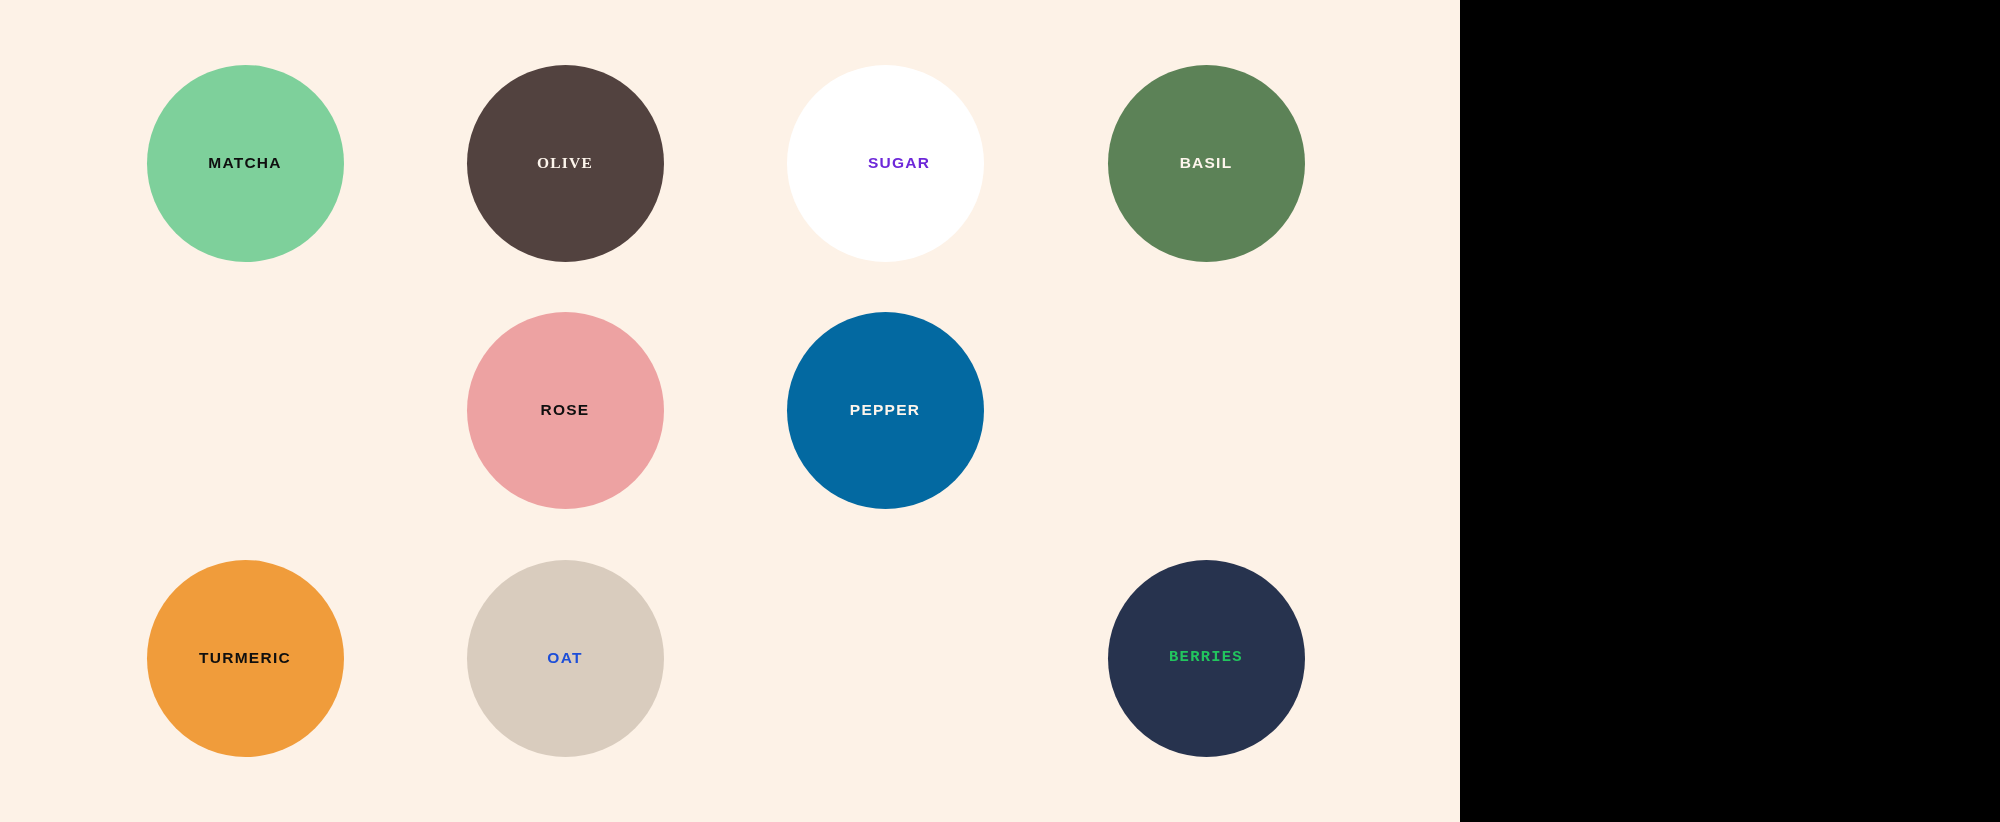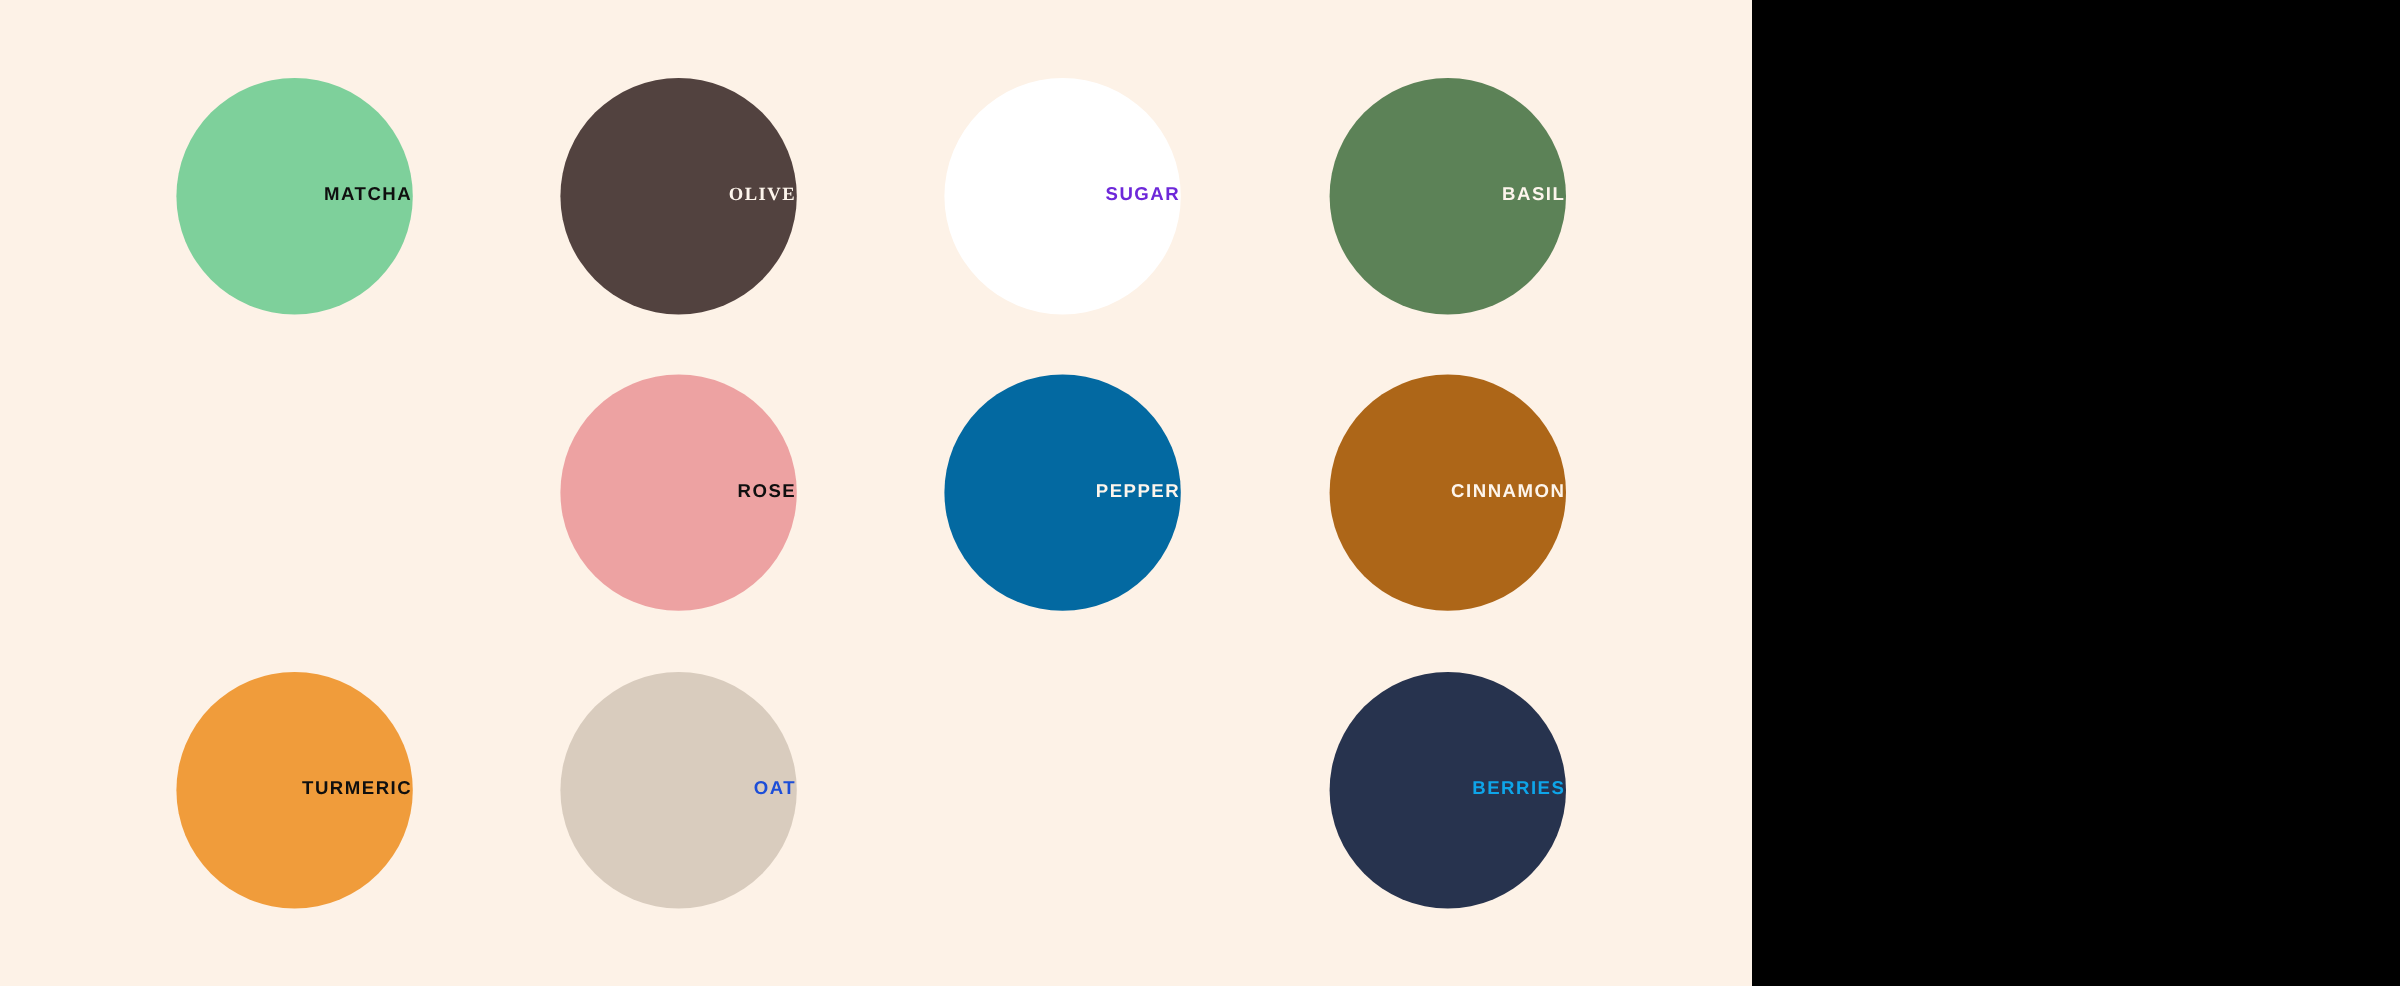--- a/index.html
+++ b/index.html
@@ -42,21 +42,21 @@
     width: 1460px;
     height: 822px;
   }
   .swatch {
     position: absolute;
     width: 197px;
     height: 197px;
     border-radius: 50%;
     display: flex;
     align-items: center;
-    justify-content: flex-end;
+    justify-content: center;
     box-sizing: border-box;
   }
   .swatch-label {
     font-family: "Liberation Sans", sans-serif;
     font-size: 15.5px;
     font-weight: bold;
     letter-spacing: 1.25px;
     line-height: 1;
     text-align: center;
     white-space: nowrap;
@@ -81,30 +81,27 @@
         </div>
         <div class="swatch" style="left: 1107.5px; top: 64.5px; width: 197px; height: 197px; background: rgb(92, 130, 87);">
           <span class="swatch-label" style="color: rgb(253, 245, 236);">BASIL</span>
         </div>
         <div class="swatch" style="left: 466.5px; top: 311.5px; width: 197px; height: 197px; background: rgb(237, 162, 162);">
           <span class="swatch-label" style="color: rgb(15, 15, 15);">ROSE</span>
         </div>
         <div class="swatch" style="left: 786.5px; top: 311.5px; width: 197px; height: 197px; background: #0369a1;">
           <span class="swatch-label" style="color: rgb(253, 245, 236);">PEPPER</span>
         </div>
-        <div class="swatch" style="left: 1107.5px; top: 311.5px; width: 197px; height: 197px; background: rgb(173, 102, 24);">
-          <span class="swatch-label" style="color: rgb(253, 245, 236);">CINNAMON</span>
-        </div>
         <div class="swatch" style="left: 146.5px; top: 559.5px; width: 197px; height: 197px; background: rgb(240, 156, 59);">
           <span class="swatch-label" style="color: rgb(15, 15, 15);">TURMERIC</span>
         </div>
         <div class="swatch" style="left: 466.5px; top: 559.5px; width: 197px; height: 197px; background: rgb(217, 204, 190);">
           <span class="swatch-label" style="color: #1d4ed8;">OAT</span>
         </div>
         <div class="swatch" style="left: 1107.5px; top: 559.5px; width: 197px; height: 197px; background: rgb(39, 51, 78);">
-          <span class="swatch-label" style="color: #0ea5e9;">BERRIES</span>
+          <span class="swatch-label" style="color: #22c55e; font-family: Liberation Mono, monospace;">BERRIES</span>
         </div>
       </div>
   </div>
 
   <div id="side-panel"></div>
 
 </div>
 
 </body></html>

